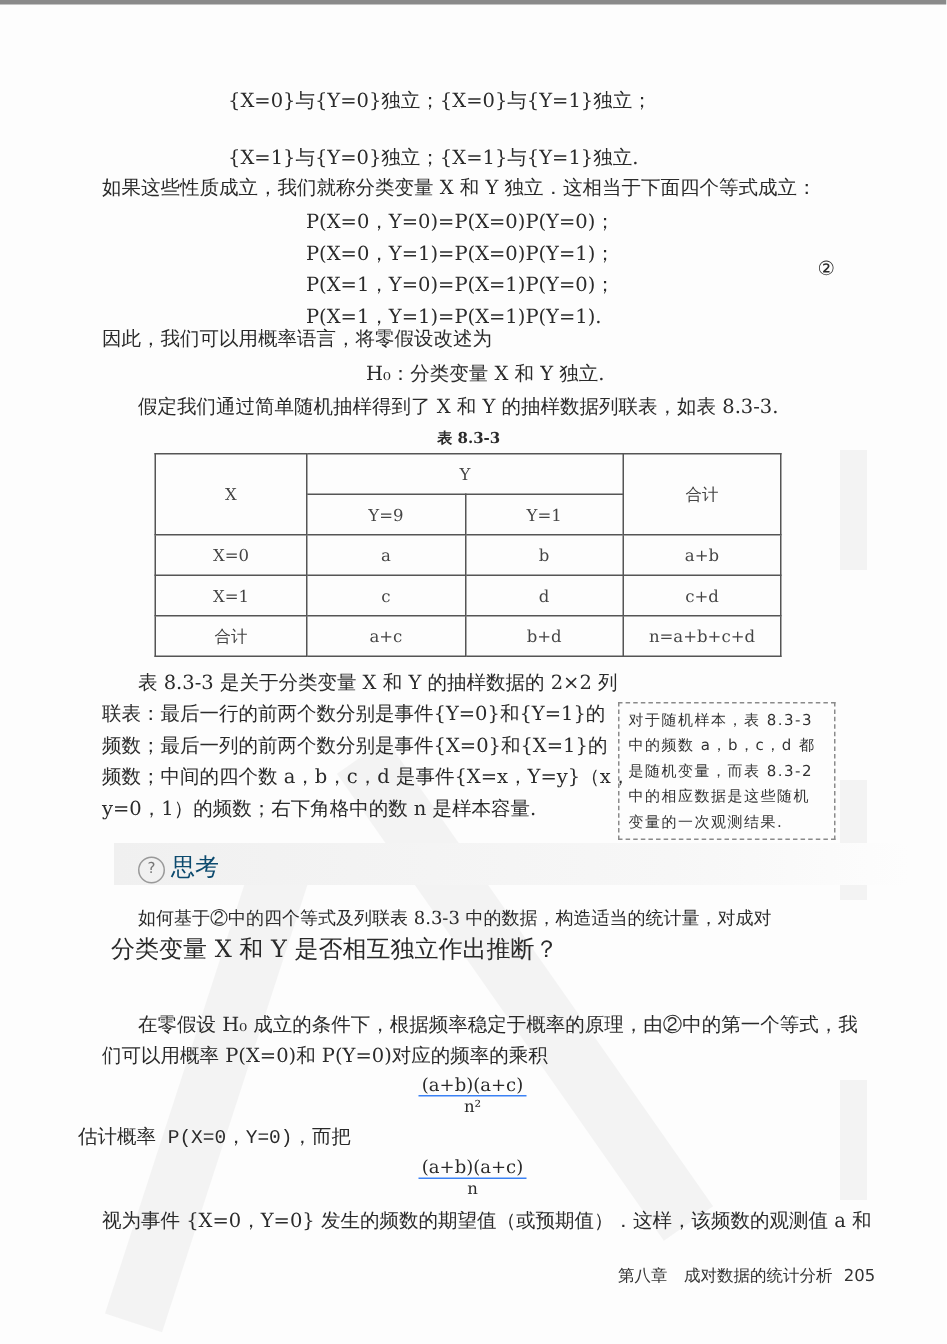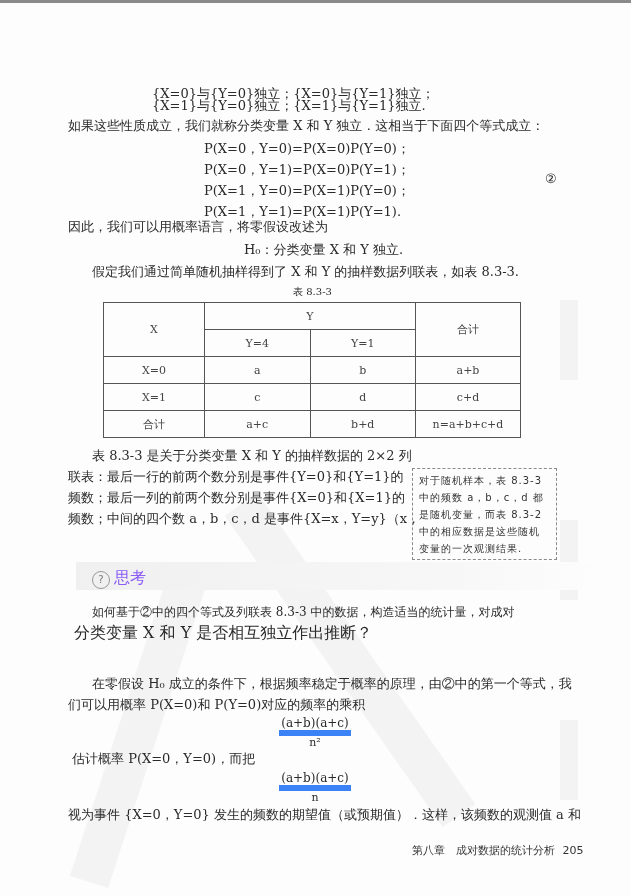--- a/index.html
+++ b/index.html
@@ -25,42 +25,42 @@
     position: absolute; left: 412px; top: 468px; width: 145px; height: 92px;
     border: 1px dashed #8a8a8a; font-size: 10px; line-height: 17px; padding: 3px 6px;
     box-sizing: border-box; color: #333; letter-spacing: 1px; white-space: normal;
     font-family: "DejaVu Sans", sans-serif;
   }
   .think-icon {
     position: absolute; left: 92px; top: 571px; width: 16px; height: 16px; border-radius: 50%;
     border: 1.5px solid #999; font-size: 10px; line-height: 16px; text-align: center; color: #777;
     font-family: "DejaVu Sans", sans-serif;
   }
-  .think-title { position: absolute; left: 114px; top: 568px; font-size: 16px; font-family: "DejaVu Sans", sans-serif; color: #8b5cf6; }
+  .think-title { position: absolute; left: 114px; top: 568px; font-size: 16px; font-family: "DejaVu Sans", sans-serif; color: #0c4a6e; }
   .think-bg { position: absolute; left: 76px; top: 562px; width: 530px; height: 28px; background: linear-gradient(90deg,#f0f0f0,#f7f7f7 70%,#fdfdfd); }
   .frac { position: absolute; text-align: center; font-size: 12px; }
-  .frac .num { border-bottom: 6px solid #3b82f6; padding: 0 2px; display: inline-block; }
+  .frac .num { border-bottom: 1px solid #3b82f6; padding: 0 2px; display: inline-block; }
   .frac .den { display: block; font-size: 11px; }
   .circled { position: absolute; left: 545px; top: 171px; font-size: 13px; }
   .footer { position: absolute; left: 412px; top: 843px; font-size: 11px; font-family: "DejaVu Sans", sans-serif; color: #333; }
-  .caption { position: absolute; left: 0; width: 625px; top: 285px; text-align: center; font-size: 10px; font-weight: normal; }
+  .caption { position: absolute; left: 0; width: 625px; top: 285px; text-align: center; font-size: 10px; font-weight: bold; }
 </style>
 </head>
 <body>
 
 <div class="page">
   <div class="topbar"></div>
 
   <div class="wm" style="left:120px;top:560px;width:40px;height:330px;transform:rotate(18deg);"></div>
   <div class="wm" style="left:330px;top:470px;width:40px;height:380px;transform:rotate(-35deg);"></div>
   <div class="wm" style="left:560px;top:300px;width:18px;height:80px;"></div>
   <div class="wm" style="left:560px;top:520px;width:18px;height:80px;"></div>
   <div class="wm" style="left:560px;top:720px;width:18px;height:80px;"></div>
 
-  <div class="abs" style="left:152px;top:86px;">{X=0}与{Y=0}独立；{X=0}与{Y=1}独立；</div>
+  <div class="abs" style="left:152px;top:60px;">{X=0}与{Y=0}独立；{X=0}与{Y=1}独立；</div>
   <div class="abs" style="left:152px;top:98px;">{X=1}与{Y=0}独立；{X=1}与{Y=1}独立.</div>
 
   <div class="abs" style="left:68px;top:118px;">如果这些性质成立，我们就称分类变量 X 和 Y 独立．这相当于下面四个等式成立：</div>
 
   <div class="abs" style="left:204px;top:141px;">P(X=0，Y=0)=P(X=0)P(Y=0)；</div>
   <div class="abs" style="left:204px;top:162px;">P(X=0，Y=1)=P(X=0)P(Y=1)；</div>
   <div class="abs" style="left:204px;top:183px;">P(X=1，Y=0)=P(X=1)P(Y=0)；</div>
   <div class="abs" style="left:204px;top:204px;">P(X=1，Y=1)=P(X=1)P(Y=1).</div>
   <div class="circled">②</div>
 
@@ -71,21 +71,21 @@
   <div class="caption">表 8.3-3</div>
 
   <table class="ct">
     <tbody>
         <tr>
       <td rowspan="2" style="width:100px;">X</td>
       <td colspan="2">Y</td>
       <td rowspan="2" style="width:104px;">合计</td>
     </tr>
     <tr>
-      <td>Y=4</td>
+      <td>Y=9</td>
       <td>Y=1</td>
     </tr>
     <tr>
       <td>X=0</td>
       <td>a</td>
       <td>b</td>
       <td>a+b</td>
     </tr>
     <tr>
       <td>X=1</td>
@@ -99,38 +99,39 @@
       <td>b+d</td>
       <td>n=a+b+c+d</td>
     </tr>
   </tbody>
     </table>
 
   <div class="abs" style="left:92px;top:448px;">表 8.3-3 是关于分类变量 X 和 Y 的抽样数据的 2×2 列</div>
   <div class="abs" style="left:68px;top:469px;text-align:center;">联表：最后一行的前两个数分别是事件{Y=0}和{Y=1}的</div>
   <div class="abs" style="left:68px;top:490px;">频数；最后一列的前两个数分别是事件{X=0}和{X=1}的</div>
   <div class="abs" style="left:68px;top:511px;">频数；中间的四个数 a，b，c，d 是事件{X=x，Y=y}（x，</div>
+  <div class="abs" style="left:68px;top:532px;">y=0，1）的频数；右下角格中的数 n 是样本容量.</div>
 
   <div class="sidenote">对于随机样本，表 8.3-3 中的频数 a，b，c，d 都是随机变量，而表 8.3-2中的相应数据是这些随机变量的一次观测结果.</div>
 
   <div class="think-bg"></div>
   <div class="think-icon">?</div>
   <div class="think-title">思考</div>
   <div class="abs" style="left:92px;top:604px;font-size:12px;">如何基于②中的四个等式及列联表 8.3-3 中的数据，构造适当的统计量，对成对</div>
   <div class="abs" style="left:74px;top:625px;font-size:16px;">分类变量 X 和 Y 是否相互独立作出推断？</div>
 
   <div class="abs" style="left:92px;top:676px;">在零假设 H₀ 成立的条件下，根据频率稳定于概率的原理，由②中的第一个等式，我</div>
   <div class="abs" style="left:68px;top:697px;">们可以用概率 P(X=0)和 P(Y=0)对应的频率的乘积</div>
 
   <div class="frac" style="left:260px;top:716px;width:110px;">
     <span class="num">(a+b)(a+c)</span>
     <span class="den">n²</span>
   </div>
 
-  <div class="abs" style="left:72px;top:751px;">估计概率 P(X=0，Y=0)，而把</div>
+  <div class="abs" style="left:52px;top:751px;font-family:Liberation Mono, monospace;">估计概率 P(X=0，Y=0)，而把</div>
 
   <div class="frac" style="left:260px;top:771px;width:110px;">
     <span class="num">(a+b)(a+c)</span>
     <span class="den">n</span>
   </div>
 
   <div class="abs" style="left:68px;top:807px;">视为事件 {X=0，Y=0} 发生的频数的期望值（或预期值）．这样，该频数的观测值 a 和</div>
 
   <div class="footer">
     <span>第八章　成对数据的统计分析</span>

